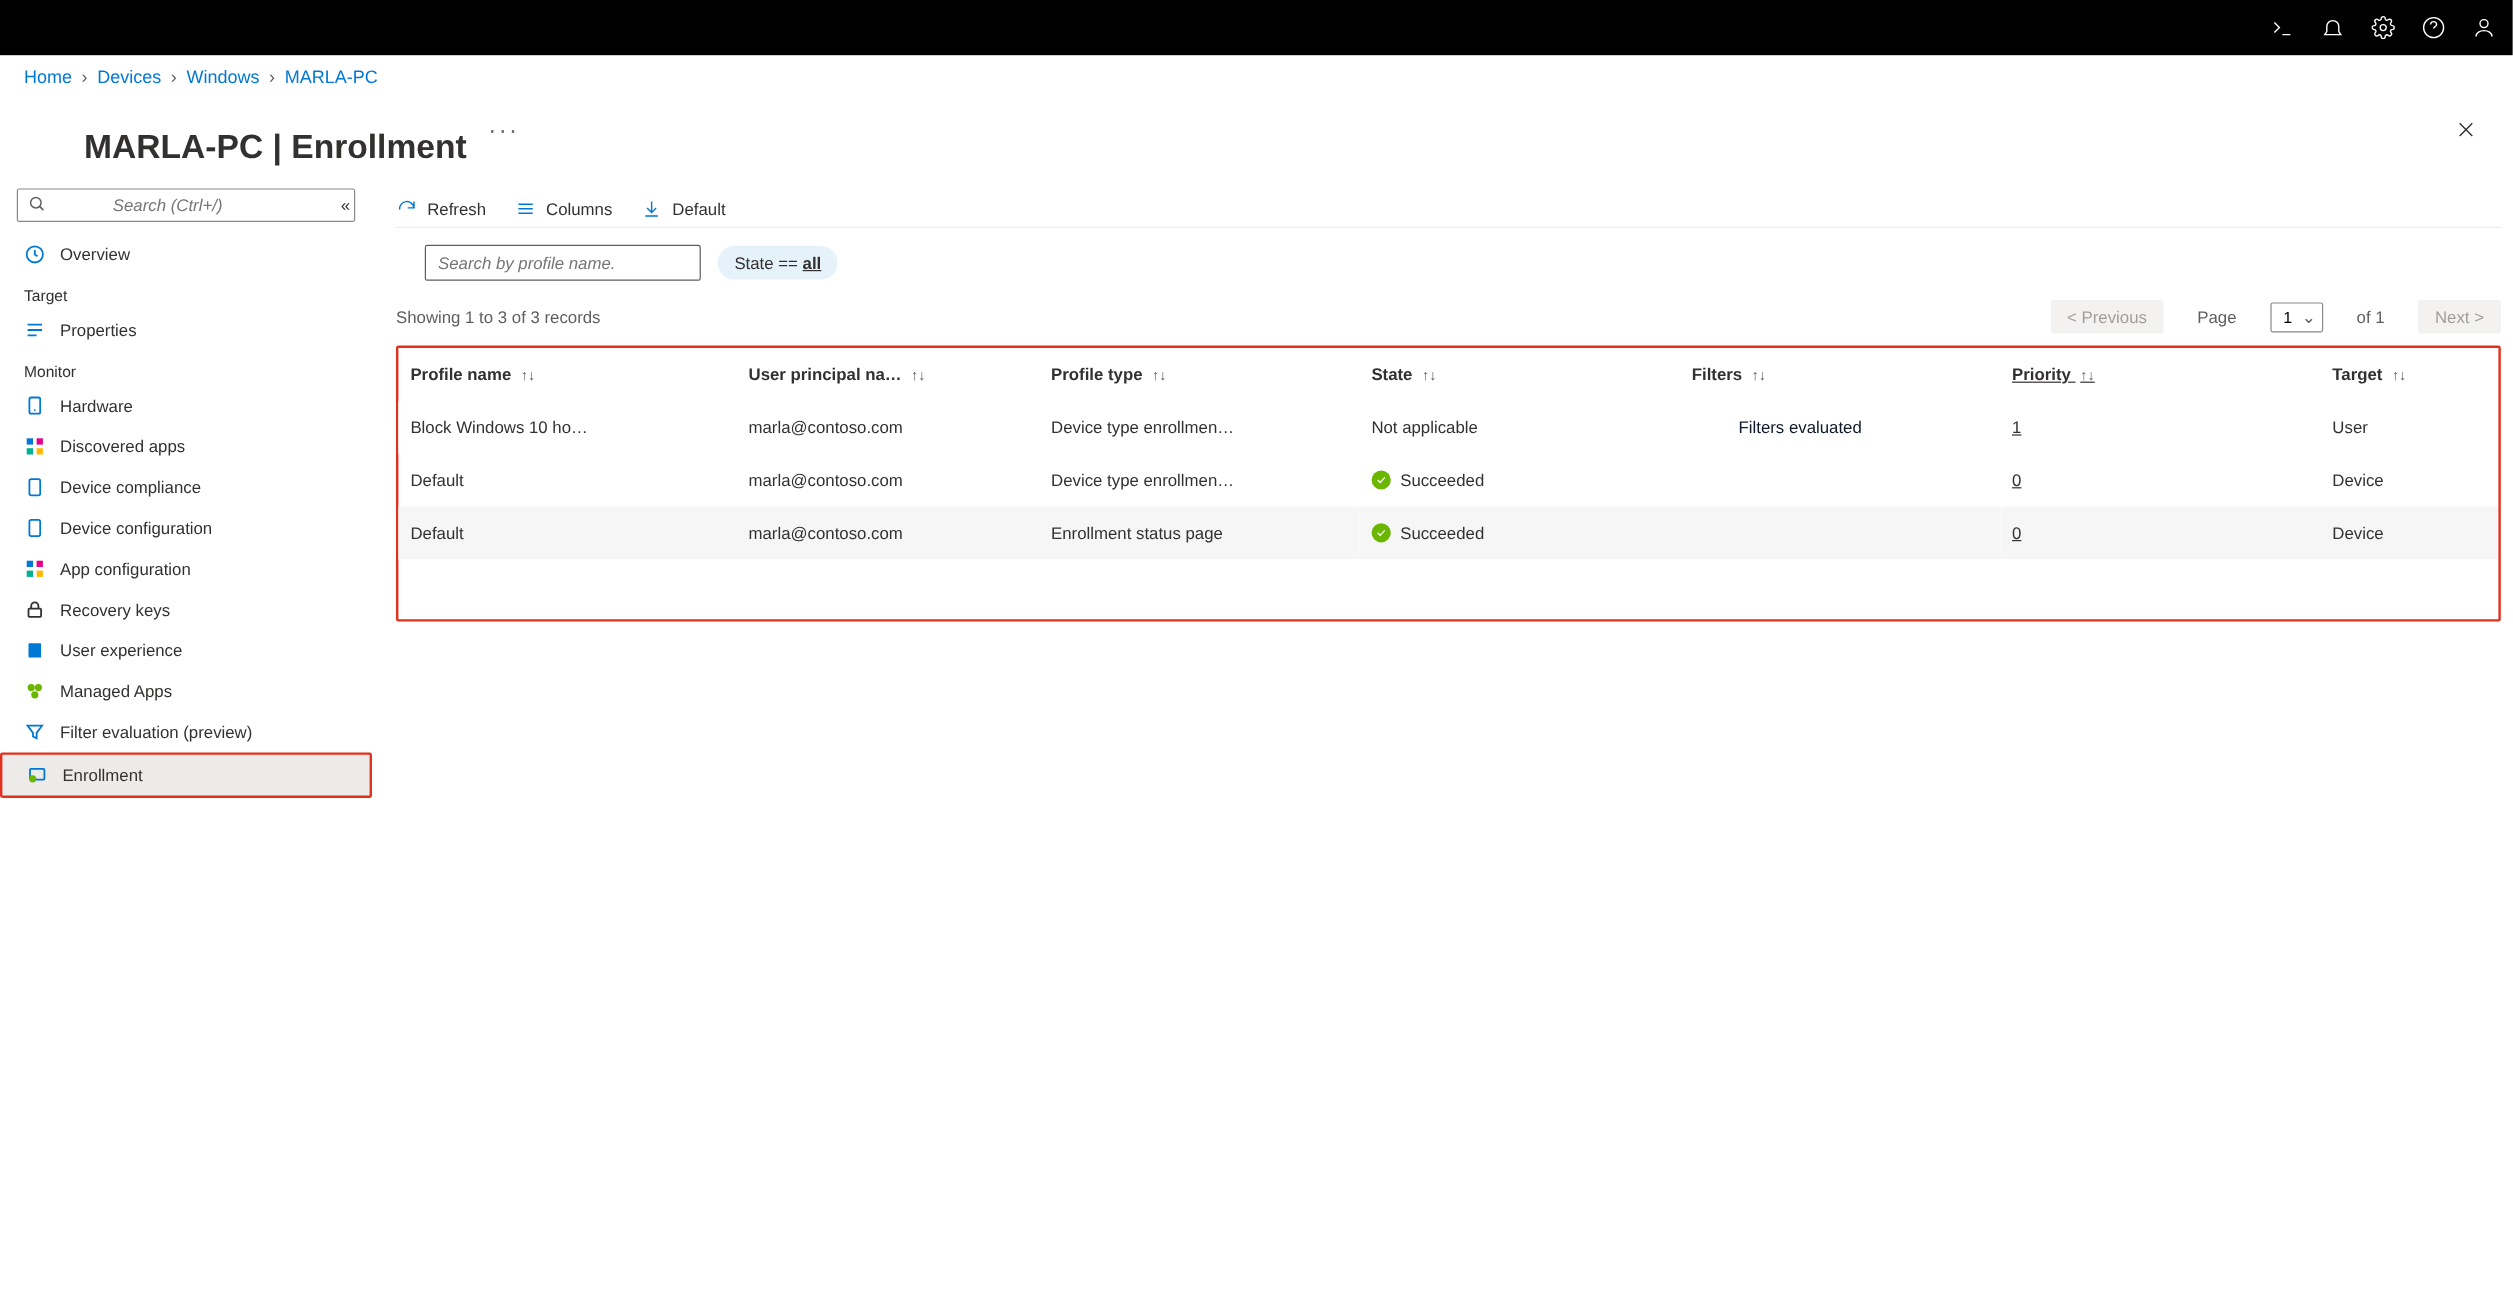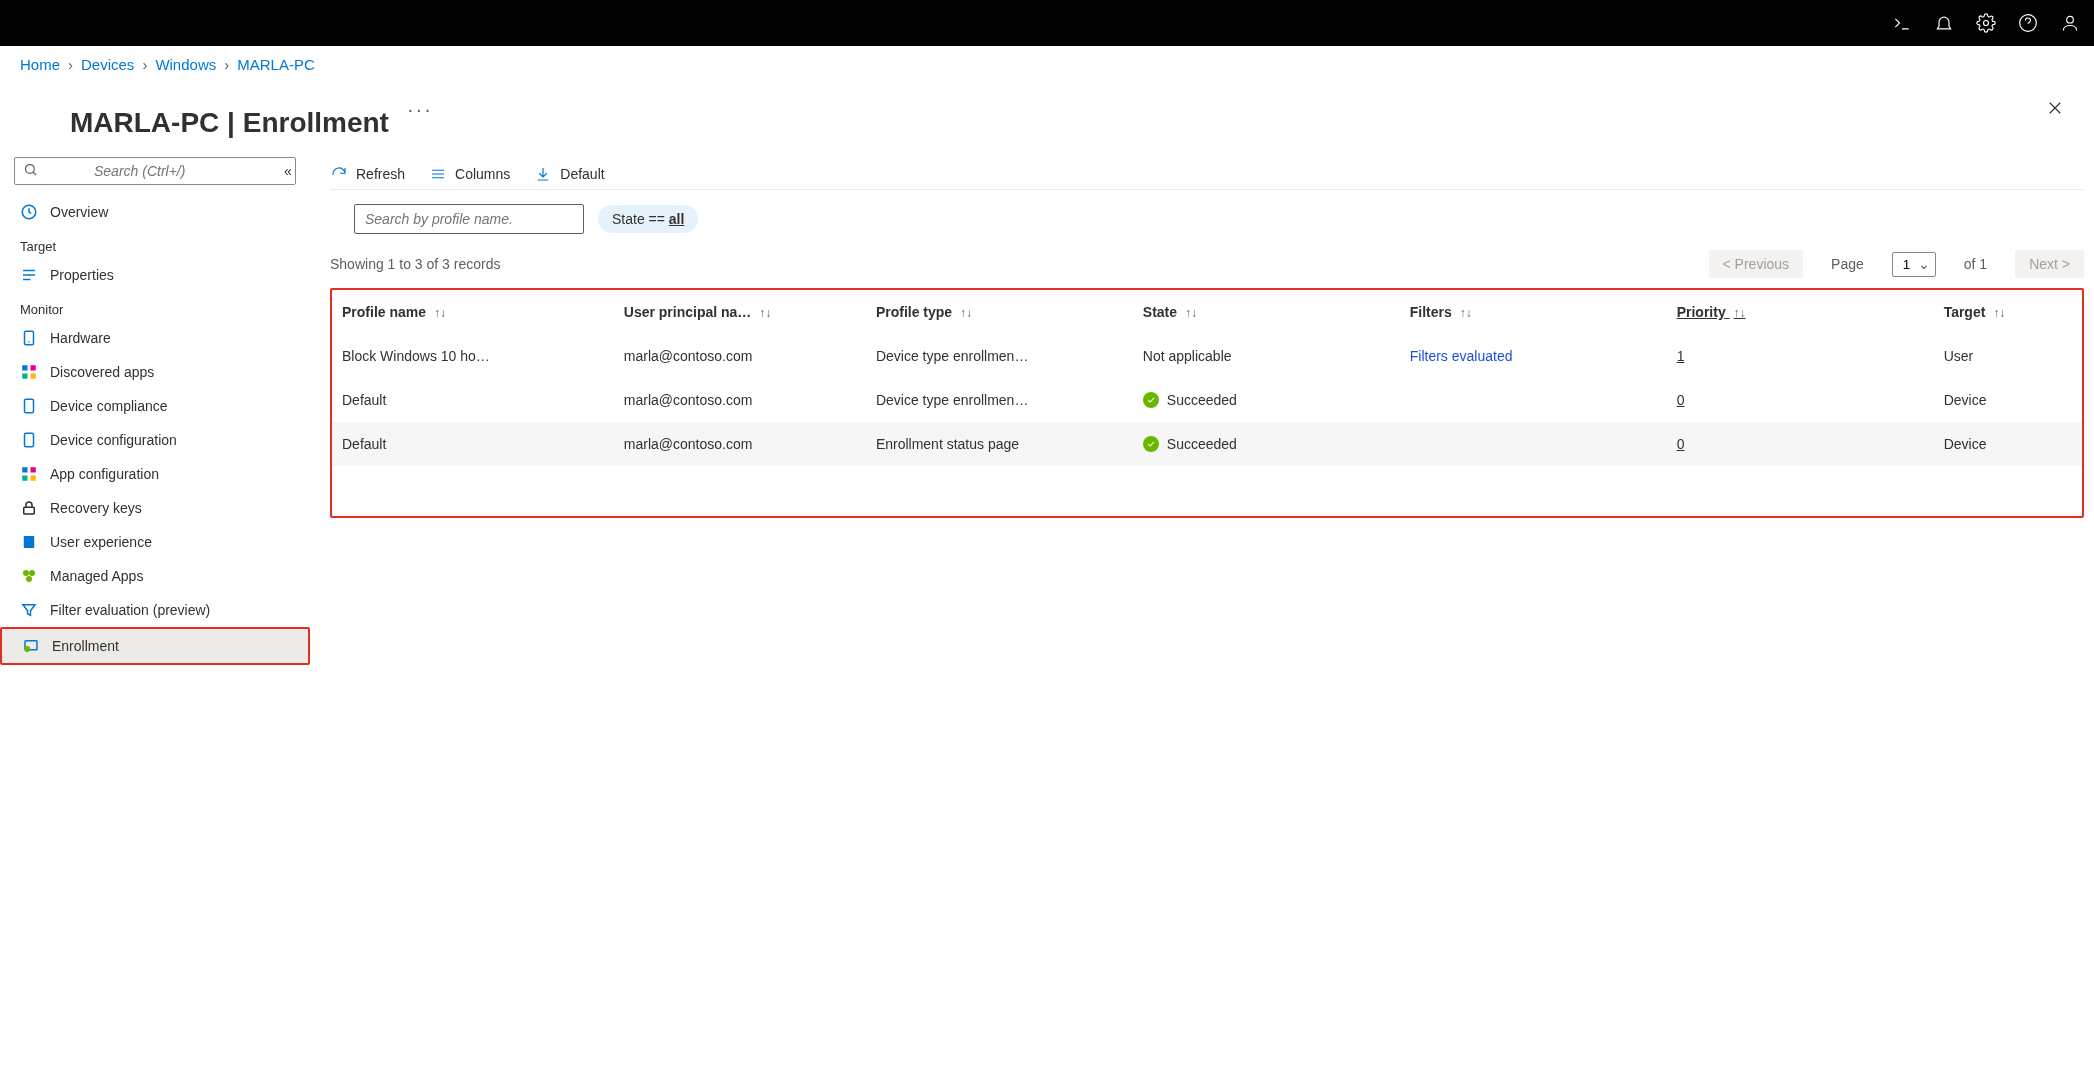--- a/index.html
+++ b/index.html
@@ -48,21 +48,21 @@
   .pager .sel-wrap { position:relative; }
   .pager .sel-wrap .chev { position:absolute; right:6px; top:50%; transform:translateY(-50%); pointer-events:none;}
 
   .table-wrap { border:2px solid #e1301e; border-radius:2px; padding-bottom:50px; }
   table { width:100%; border-collapse:collapse; }
   th { text-align:left; font-weight:600; font-size:14px; padding:14px 10px; color:#323130; white-space:nowrap; }
   th .sort { color:#605e5c; margin-left:4px; font-size:12px; }
   td { padding:14px 10px; font-size:14px; color:#323130; white-space:nowrap; overflow:hidden; text-overflow:ellipsis;}
   tbody tr:nth-child(odd) { background:#fff; }
   tbody tr:nth-child(3) { background:#f6f6f6; }
-  .link { color:#1d4ed8; cursor:pointer; }
+  .link { color:#0f172a; cursor:pointer;margin-left:39px; }
   .status { display:flex; align-items:center; gap:8px; }
   .status .ok { width:16px; height:16px; border-radius:50%; background:#6bb700; display:flex; align-items:center; justify-content:center;}
   .status .ok svg { width:10px; height:10px; stroke:#fff; stroke-width:2.5; fill:none;}
 
   th:nth-child(1),td:nth-child(1){ width:190px; max-width:190px;}
   th:nth-child(2),td:nth-child(2){ width:170px; max-width:170px;}
   th:nth-child(3),td:nth-child(3){ width:180px; max-width:180px;}
   th:nth-child(4),td:nth-child(4){ width:180px; max-width:180px;}
   th:nth-child(5),td:nth-child(5){ width:180px; max-width:180px;}
   th:nth-child(6),td:nth-child(6){ width:180px; max-width:180px;text-decoration:underline;}

